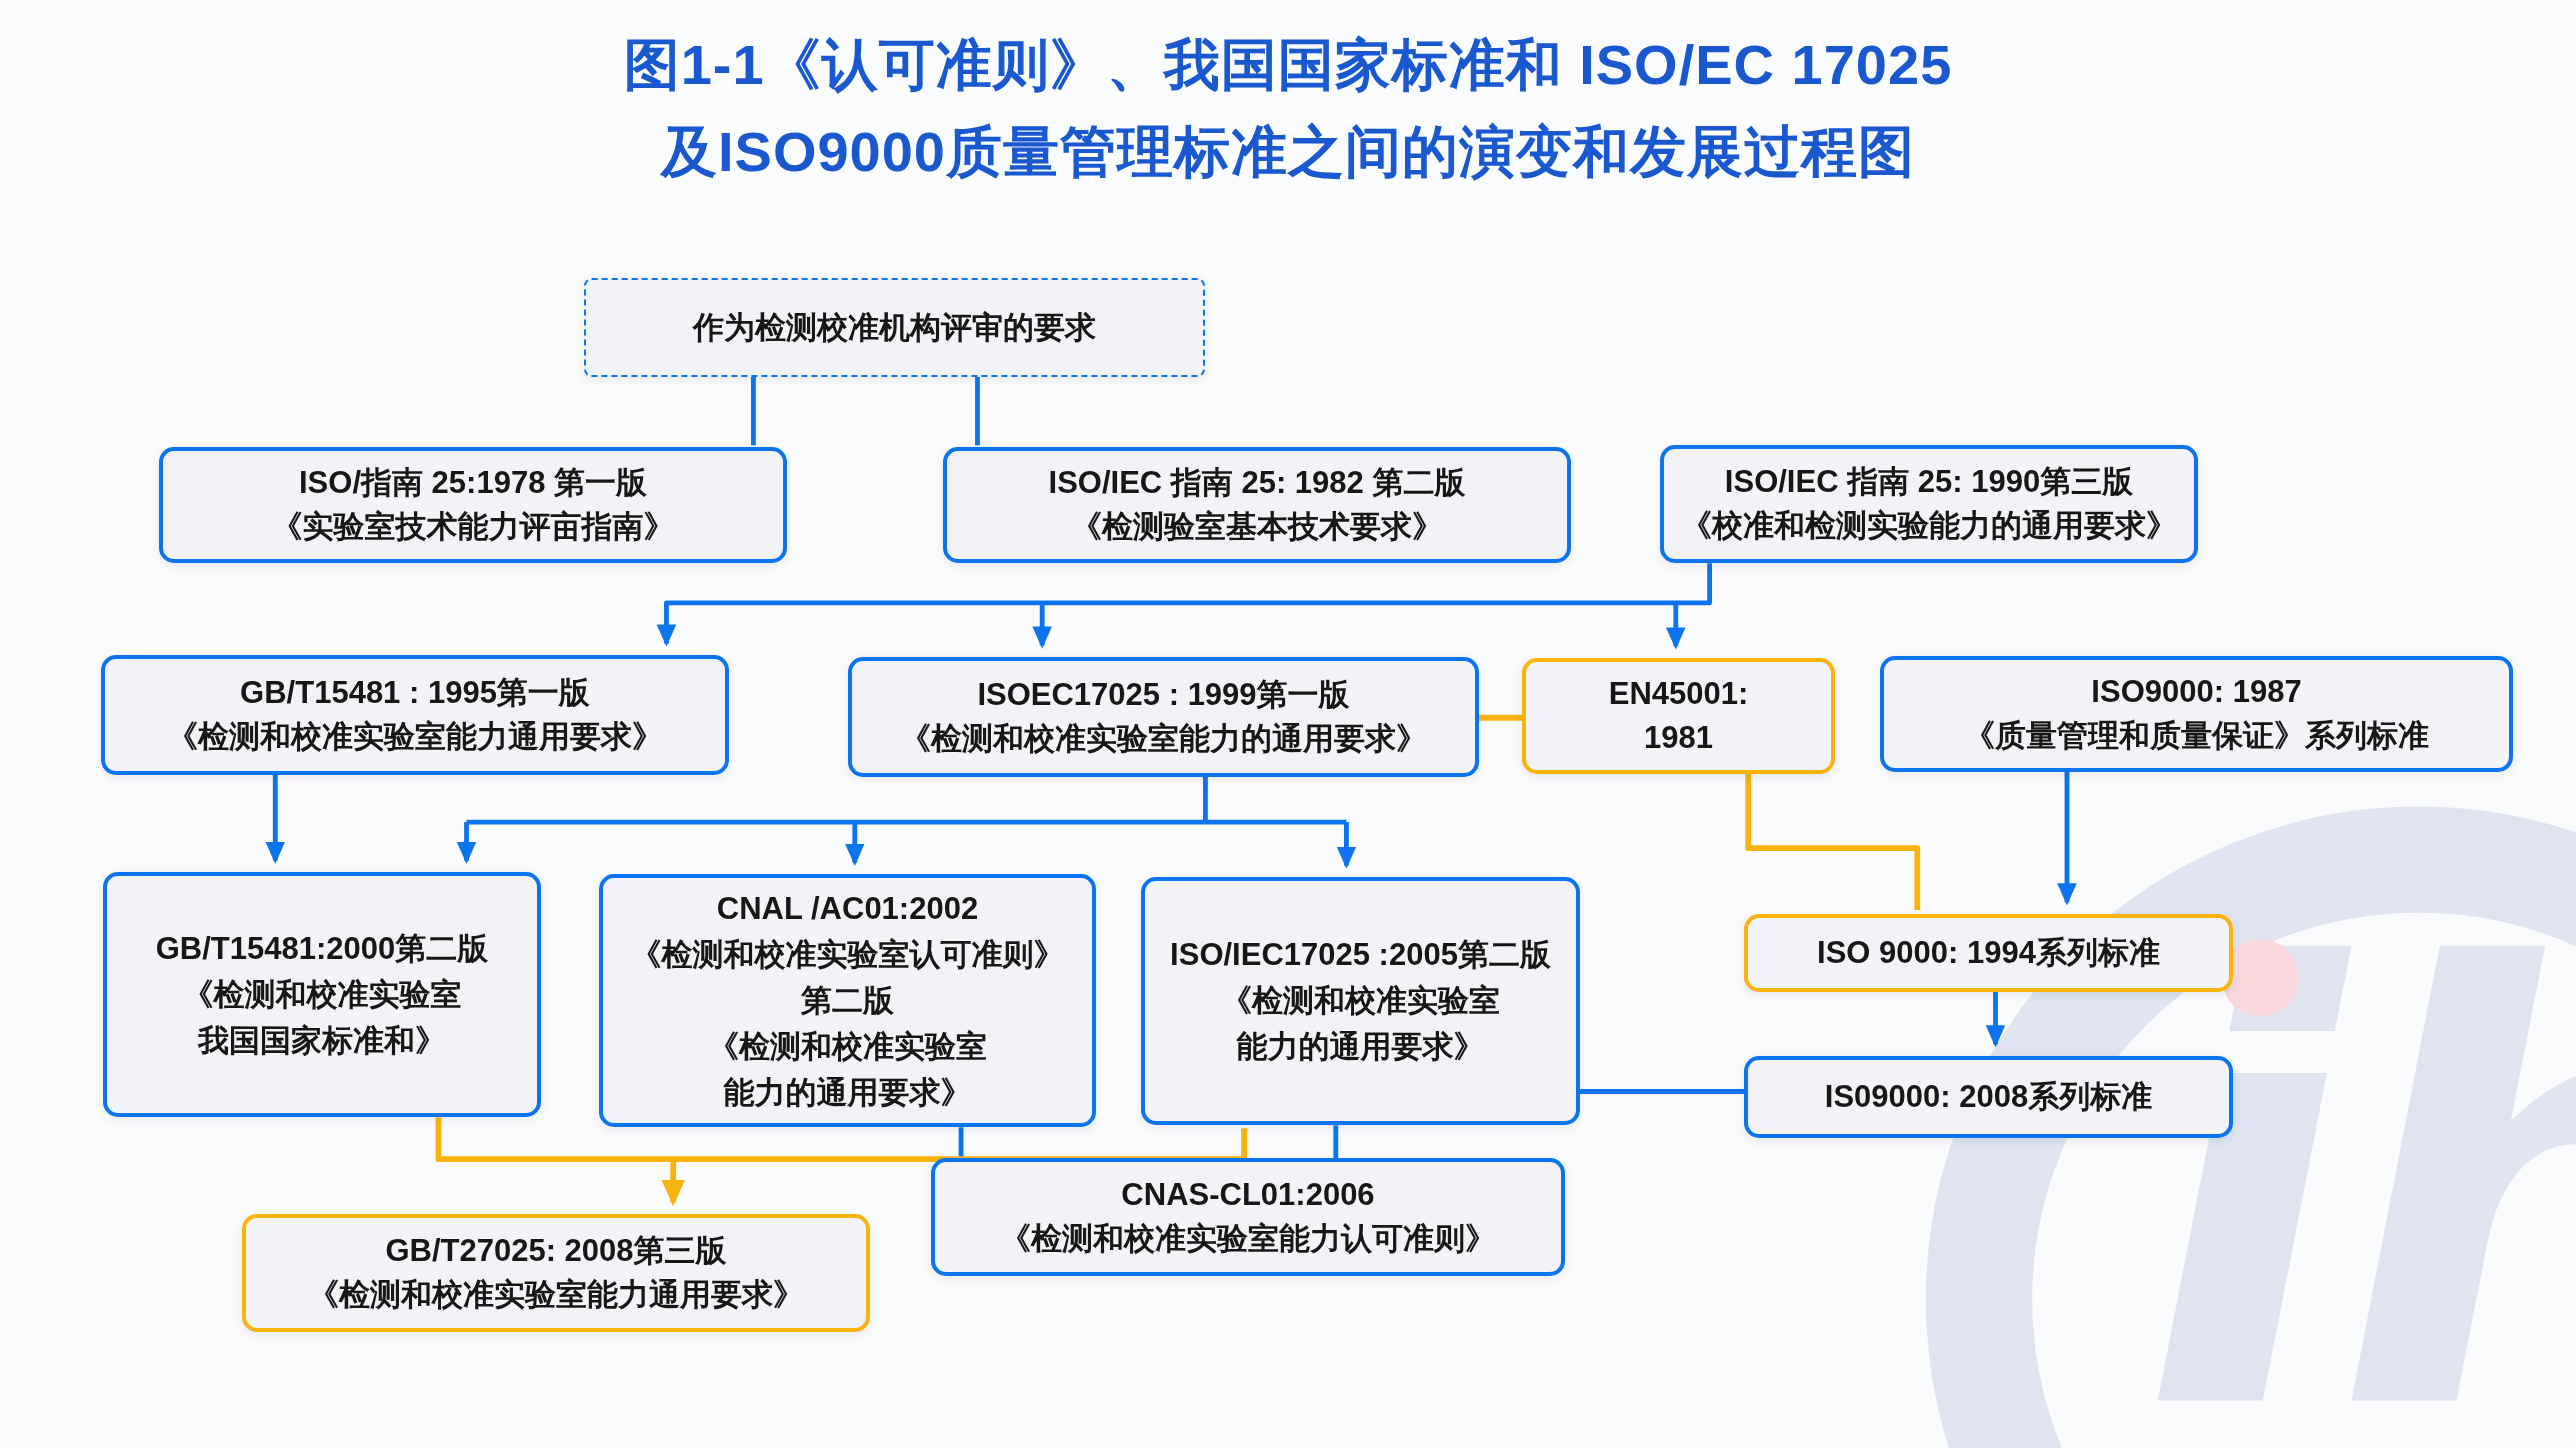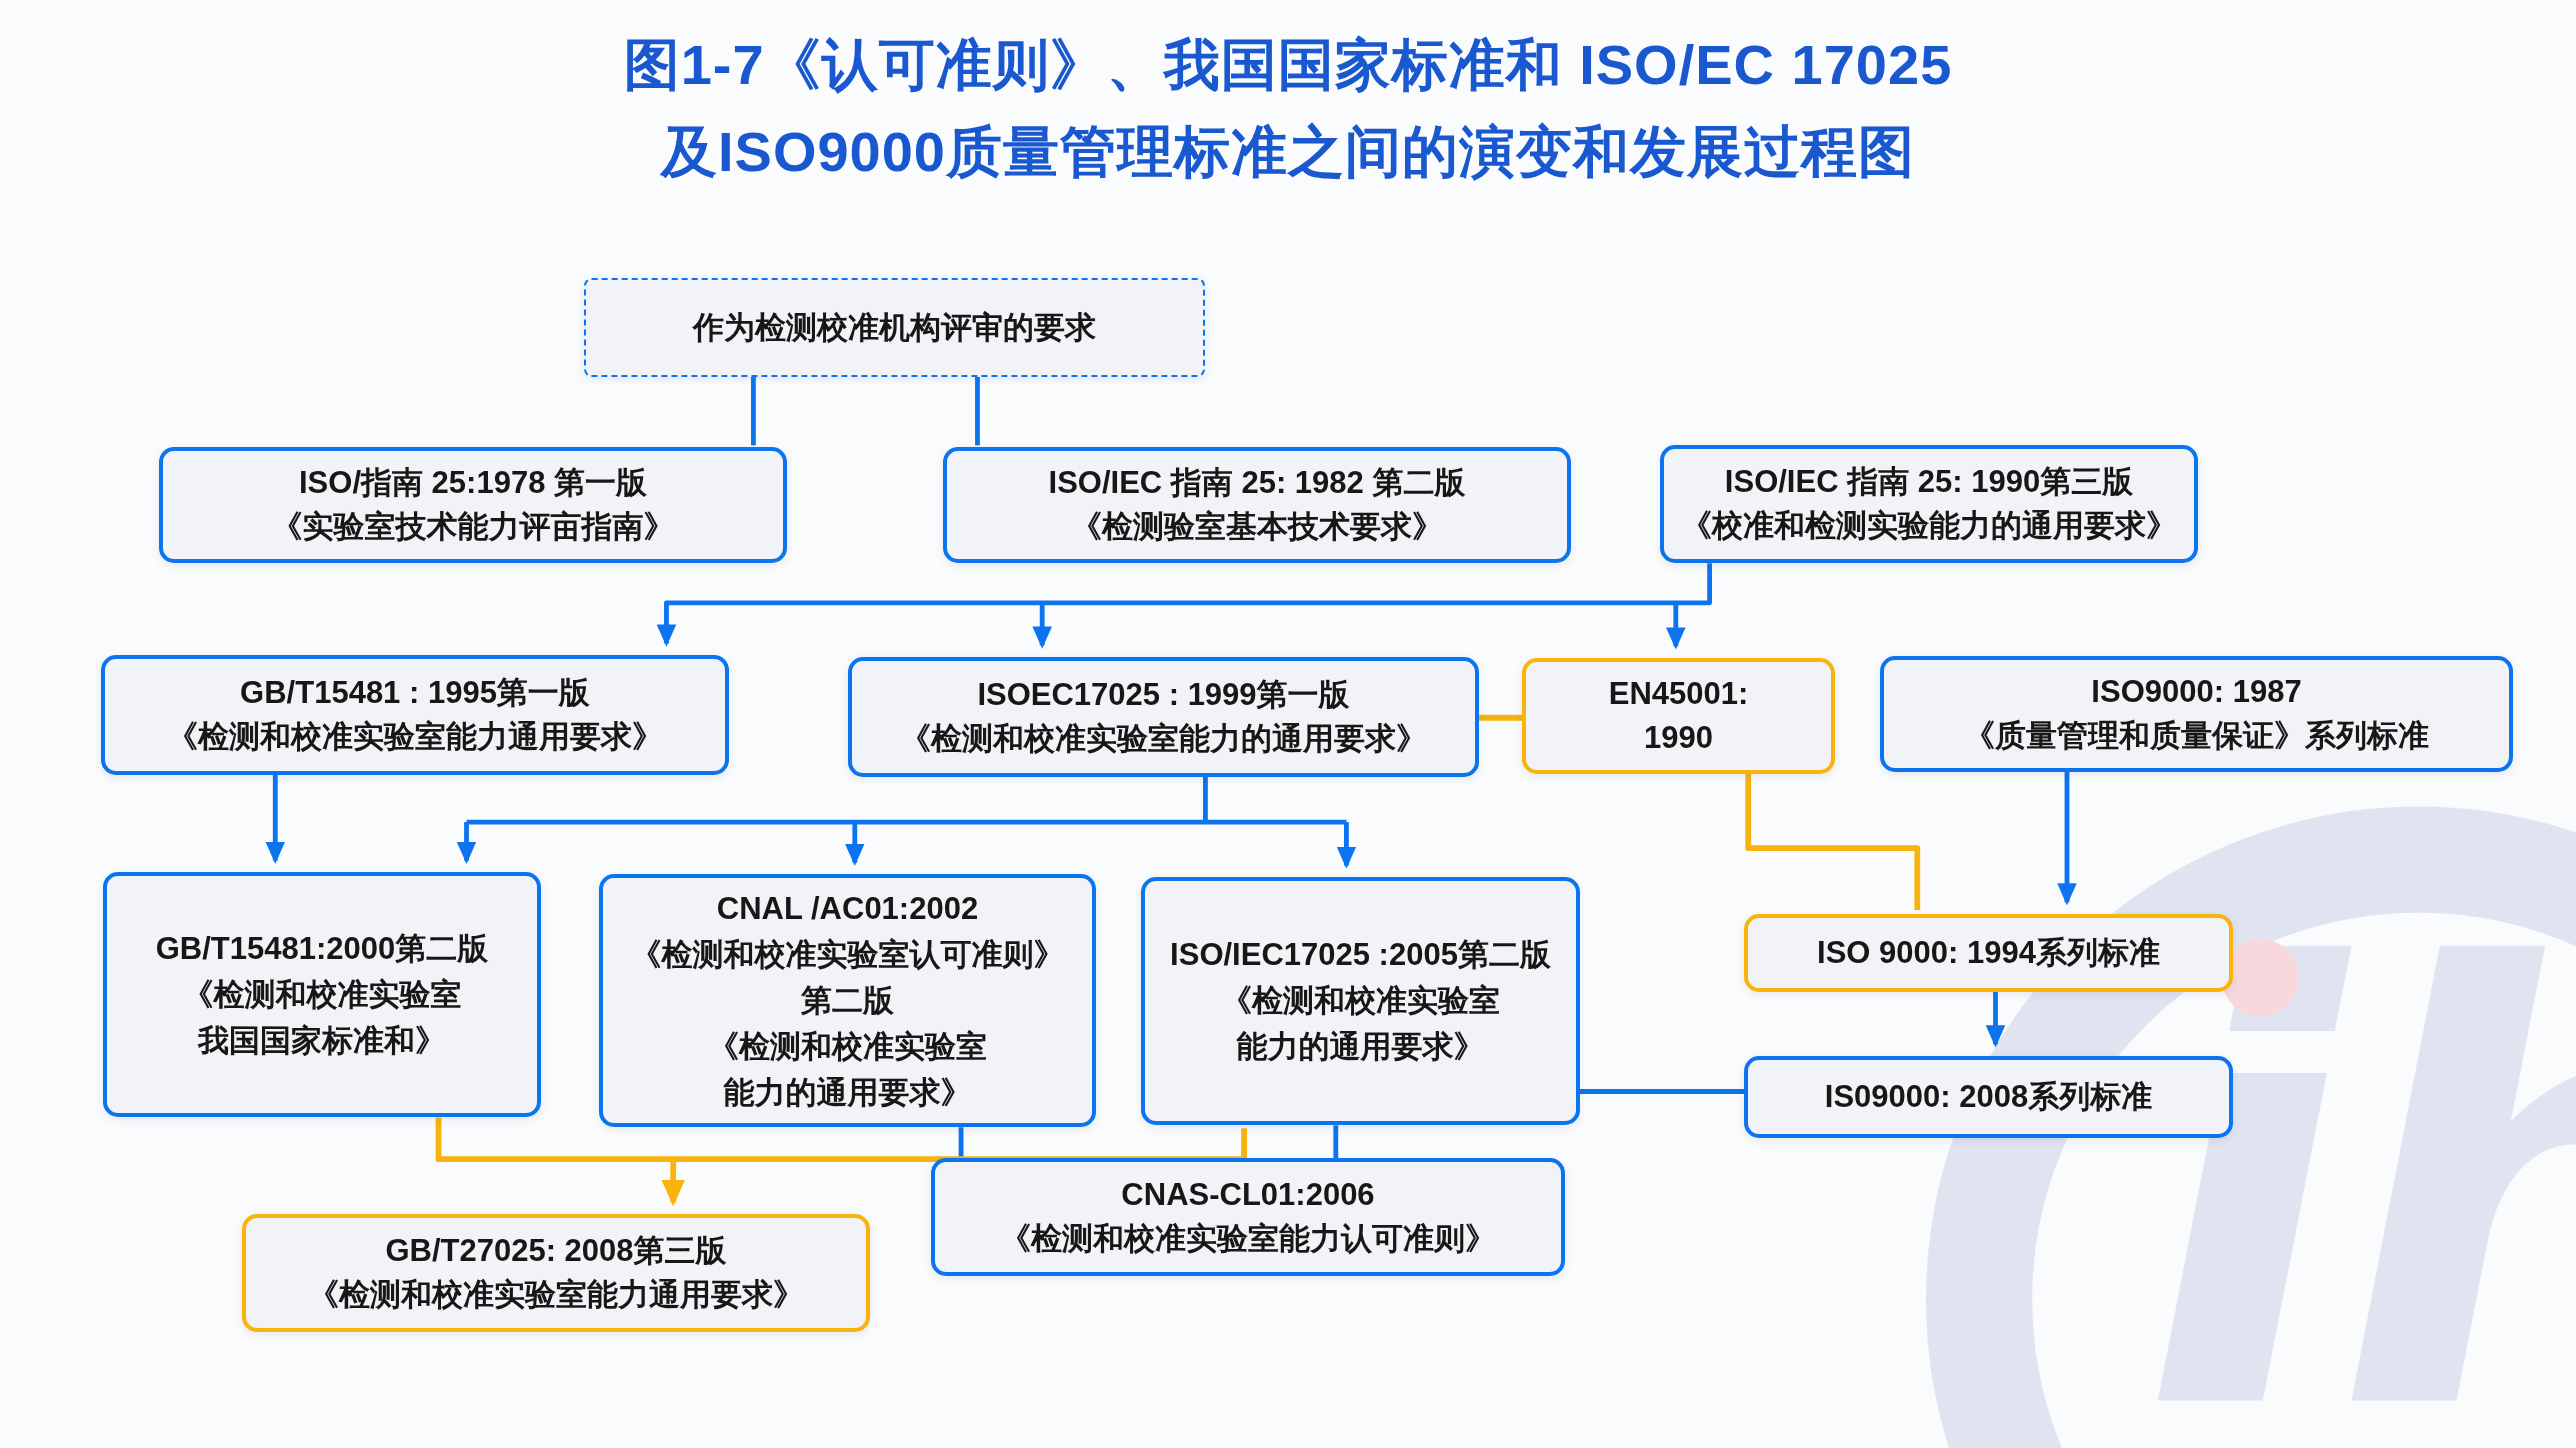--- a/index.html
+++ b/index.html
@@ -66,21 +66,21 @@
 
 <div class="canvas">
 
   <svg class="watermark" width="2576" height="1449" viewBox="0 0 2667 1500" aria-hidden="true">
     <circle class="ring" cx="2504" cy="1345" r="455" pathLength="100" stroke-dasharray="75 25" stroke-dashoffset="-8"></circle>
     <text class="wm-letters" x="2215" y="1450">ih</text>
     <circle class="wm-dot" cx="2340" cy="1012" r="40"></circle>
   </svg>
 
   <div class="title">
-    <div>图1-7《认可准则》、我国国家标准和 ISO/EC 17025</div>
+    <div>图1-1《认可准则》、我国国家标准和 ISO/EC 17025</div>
     <div>及ISO9000质量管理标准之间的演变和发展过程图</div>
   </div>
 
   <svg class="connectors" width="2576" height="1449" viewBox="0 0 2667 1500" aria-hidden="true">
     <defs>
       <marker id="arrB" viewBox="0 0 10 10" refX="8.5" refY="5" markerWidth="4.6" markerHeight="4.6" orient="auto">
         <path d="M0 0.6 L10 5 L0 9.4 Z" class="mb"></path>
       </marker>
       <marker id="arrO" viewBox="0 0 10 10" refX="8.5" refY="5" markerWidth="4.6" markerHeight="4.6" orient="auto">
         <path d="M0 0.6 L10 5 L0 9.4 Z" class="mo"></path>
@@ -134,21 +134,21 @@
     <div class="ln">《检测和校准实验室能力通用要求》</div>
   </div>
 
   <div class="node" id="n5">
     <div class="ln">ISOEC17025 : 1999第一版</div>
     <div class="ln">《检测和校准实验室能力的通用要求》</div>
   </div>
 
   <div class="node orange" id="n6">
     <div class="ln">EN45001:</div>
-    <div class="ln">1990</div>
+    <div class="ln">1981</div>
   </div>
 
   <div class="node" id="n7">
     <div class="ln">ISO9000: 1987</div>
     <div class="ln">《质量管理和质量保证》系列标准</div>
   </div>
 
   <div class="node" id="n8">
     <div class="ln">GB/T15481:2000第二版</div>
     <div class="ln">《检测和校准实验室</div>

